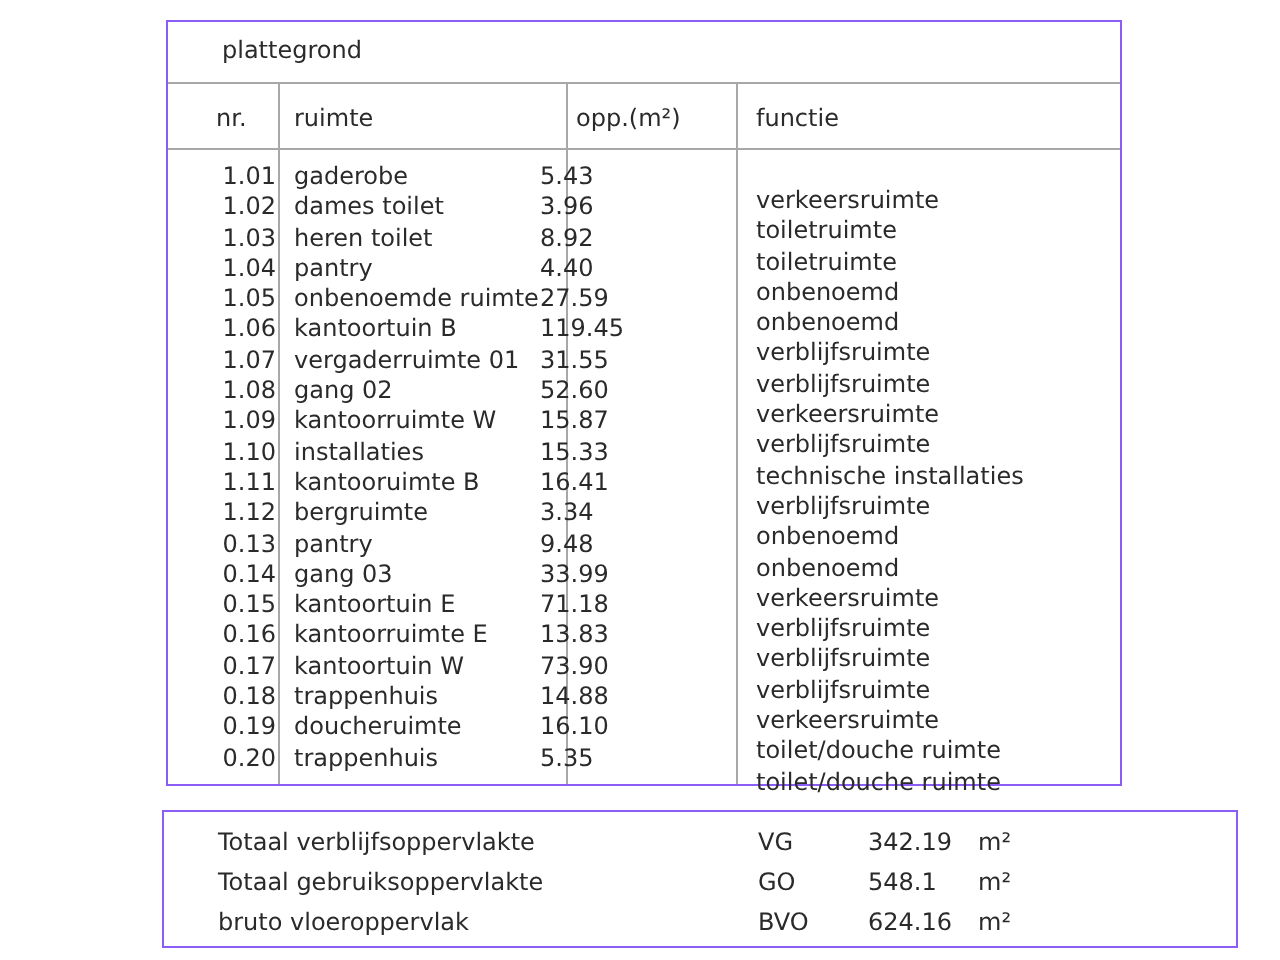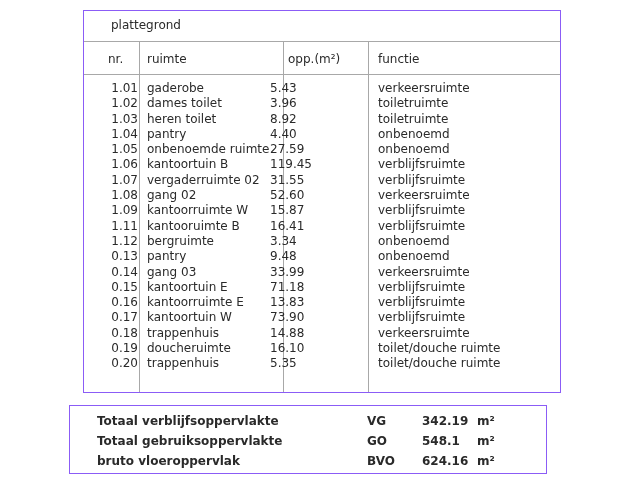--- a/index.html
+++ b/index.html
@@ -10,22 +10,22 @@
   .hline { position:absolute; left:0; right:0; height:1px; background:#a8a8a8; }
   .vline { position:absolute; width:1px; background:#a8a8a8; }
   .title { position:absolute; left:27px; top:7px; font-size:12px; }
   .colhead { position:absolute; top:41px; font-size:12px; }
   .rows { position:absolute; top:70px; left:0; right:0; }
   .row { position:relative; height:15.3px; line-height:15.3px; font-size:12px; }
   .row span { position:absolute; white-space:nowrap; }
   .c-nr { right:422px; text-align:left; }
   .c-ruimte { left:63px; }
   .c-opp { left:186px; }
-  .c-functie { left:294px; }
-  #totals { left:69px; top:405px; width:478px; height:69px;font-weight:bold; }
+  .c-functie { left:294px;margin-top:12px; }
+  #totals { left:81px; top:405px; width:538px; height:69px; }
   .trow { position:absolute; left:0; right:0; height:20px; line-height:20px; font-size:12px; }
   .trow span { position:absolute; white-space:nowrap; }
   .t-label { left:27px; }
   .t-code { left:269px;margin-left:28px; }
   .t-val { left:352px; }
   .t-unit { left:407px; }
 </style>
 </head>
 <body>
 
@@ -74,35 +74,41 @@
         <span class="c-functie">onbenoemd</span>
       </div>
       <div class="row">
         <span class="c-nr">1.06</span>
         <span class="c-ruimte">kantoortuin B</span>
         <span class="c-opp">119.45</span>
         <span class="c-functie">verblijfsruimte</span>
       </div>
       <div class="row">
         <span class="c-nr">1.07</span>
-        <span class="c-ruimte">vergaderruimte 02</span>
+        <span class="c-ruimte">vergaderruimte 01</span>
         <span class="c-opp">31.55</span>
         <span class="c-functie">verblijfsruimte</span>
       </div>
       <div class="row">
         <span class="c-nr">1.08</span>
         <span class="c-ruimte">gang 02</span>
         <span class="c-opp">52.60</span>
         <span class="c-functie">verkeersruimte</span>
       </div>
       <div class="row">
         <span class="c-nr">1.09</span>
         <span class="c-ruimte">kantoorruimte W</span>
         <span class="c-opp">15.87</span>
         <span class="c-functie">verblijfsruimte</span>
+      </div>
+      <div class="row">
+        <span class="c-nr">1.10</span>
+        <span class="c-ruimte">installaties</span>
+        <span class="c-opp">15.33</span>
+        <span class="c-functie">technische installaties</span>
       </div>
       <div class="row">
         <span class="c-nr">1.11</span>
         <span class="c-ruimte">kantooruimte B</span>
         <span class="c-opp">16.41</span>
         <span class="c-functie">verblijfsruimte</span>
       </div>
       <div class="row">
         <span class="c-nr">1.12</span>
         <span class="c-ruimte">bergruimte</span>

